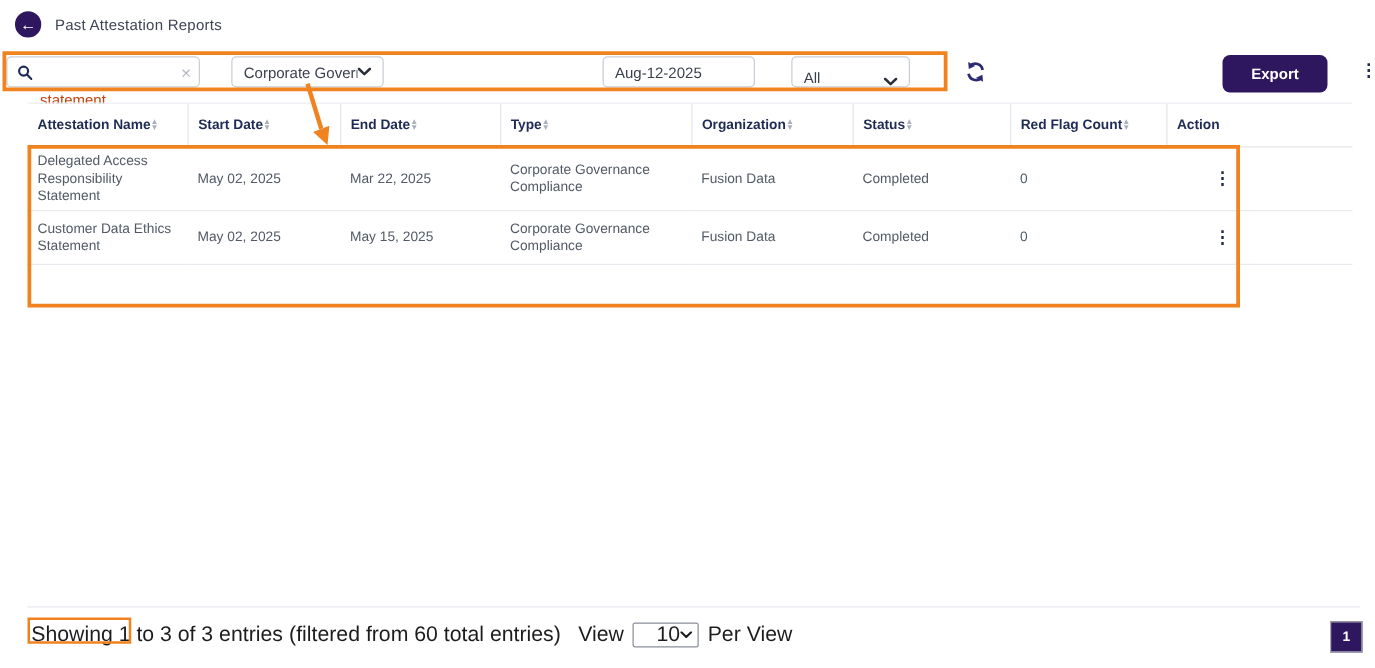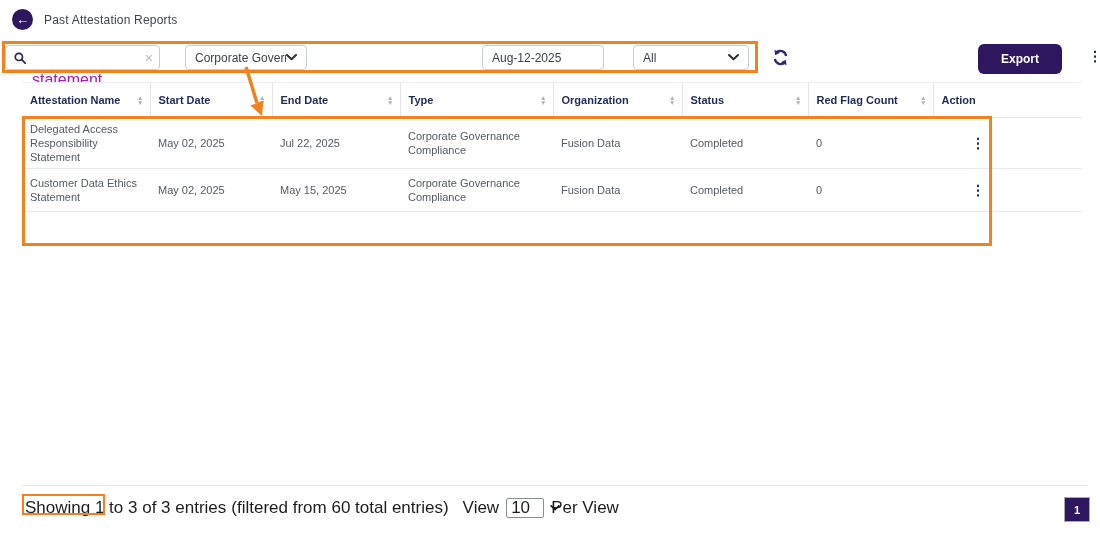--- a/index.html
+++ b/index.html
@@ -19,29 +19,29 @@
     background:#2E175F; color:#fff;
     display:flex; align-items:center; justify-content:center;
     font-size:13px; line-height:1; cursor:pointer;
   }
   .page-title { font-size:12px; color:#3f4454; letter-spacing:.2px; }
 
   
   .filter-bar { position:absolute; top:45px; left:0; width:1100px; height:26px; }
   .f-item { position:absolute; top:0; height:25px; background:#fff; border:1px solid #c9cdd6; border-radius:4px; font-size:12px; color:#3a3f4c; display:flex; align-items:center; }
   .search-box { left:5px; width:155px; padding:0 6px 0 8px; gap:6px; }
-  .search-box input { border:none; outline:none; flex:1; min-width:0; font-size:16px; color:#a21caf; font-family:"Liberation Sans",sans-serif; background:transparent;margin-top:44px; }
+  .search-box input { border:none; outline:none; flex:1; min-width:0; font-size:12px; color:#c2410c; font-family:"Liberation Sans",sans-serif; background:transparent;margin-top:44px; }
   .clear-x { color:#b4b8c2; font-size:14px; cursor:pointer; }
   .sel { justify-content:space-between; padding:0 9px; cursor:pointer; }
   .sel .sel-val { white-space:nowrap; overflow:hidden; }
   .sel-type { left:185px; width:122px; }
   .date-field { padding:0 9px; }
   .date-start { left:341px; width:116px; }
   .date-end { left:482px; width:122px; }
-  .sel-status { left:633px; width:116px; }
+  .sel-status { left:633px; width:95px;align-items:flex-end; }
   .refresh-btn { position:absolute; left:772px; top:4px; cursor:pointer; }
   .export-btn {
     position:absolute; left:978px; top:-1px; width:84px; height:30px;
     background:#2E175F; color:#fff; border:none; border-radius:6px;
     font-size:12px; font-weight:bold; font-family:"Liberation Sans",sans-serif;
     cursor:pointer;
   }
   .kebab { color:#232d52; font-size:14px; font-weight:bold; cursor:pointer; line-height:1; }
   .kebab-top { position:absolute; left:1088px; top:4px; }
 
@@ -52,38 +52,38 @@
   col.c-type{width:153px;} col.c-org{width:129px;} col.c-status{width:126px;}
   col.c-flag{width:125px;} col.c-action{width:149px;}
   thead th {
     height:35px; text-align:left; vertical-align:middle;
     font-size:11px; font-weight:bold; color:#1E2B54;
     padding:0 6px 0 8px;
     border-top:1px solid #eceef3; border-bottom:1px solid #e4e6ec;
     background:#fff;
   }
   thead th:not(:first-child){ border-left:1px solid #e4e6ec; }
-  .th-inner { display:flex; align-items:center; justify-content:space-between; }
+  .th-inner { display:flex; align-items:center; justify-content:flex-start; }
   .sort-icon { display:flex; flex-direction:column; align-items:center; color:#aab0bc; font-size:6.5px; line-height:5px; cursor:pointer; }
   tbody td {
     height:43px; vertical-align:middle;
     font-size:11px; color:#535a66; padding:4px 8px;
     border-bottom:1px solid #e9eaf0; background:#fff; line-height:14px;
   }
 
   
   .tbl-bottom-line { position:absolute; top:485px; left:22px; width:1066px; height:1px; background:#e7e7f1; }
   .footer-bar { position:absolute; top:497px; left:25px; display:flex; align-items:center; font-size:17px; color:#1d1d1f; height:22px; }
   .showing-text { margin-right:5px; }
   .filtered-text { margin-right:14px; }
   .view-label { margin-right:7px; }
   .page-size-select {
-    border:1px solid #8a8f98; border-radius:2px; height:20px; width:38px;
-    display:flex; align-items:center; justify-content:flex-start;
-    padding:0 4px; cursor:pointer; background:#fff;gap:20px;
+    border:1px solid #8a8f98; border-radius:2px; height:20px; width:53px;
+    display:flex; align-items:center; justify-content:flex-end;
+    padding:0 4px; cursor:pointer; background:#fff;
   }
   .per-page-label { margin-left:7px; }
   .page-btn {
     position:absolute; left:1064px; top:497px; width:26px; height:25px;
     background:#2E175F; color:#fff; font-size:11px; font-weight:bold;
     border:1px solid #a9a9b2; display:flex; align-items:center; justify-content:center;
     cursor:pointer;
   }
 
   
@@ -220,21 +220,21 @@
             <span class="th-inner">
               <span>Action</span>
             </span>
           </th>
       </tr>
     </thead>
     <tbody>
       <tr>
         <td>Delegated Access Responsibility Statement</td>
         <td>May 02, 2025</td>
-        <td>Jul 22, 2025</td>
+        <td>Mar 22, 2025</td>
         <td>Corporate Governance Compliance</td>
         <td>Fusion Data</td>
         <td>Completed</td>
         <td>0</td>
         <td><span class="kebab kebab-cell"><span>⋮</span></span></td>
       </tr>
       <tr>
         <td>Customer Data Ethics Statement</td>
         <td>May 02, 2025</td>
         <td>May 15, 2025</td>

